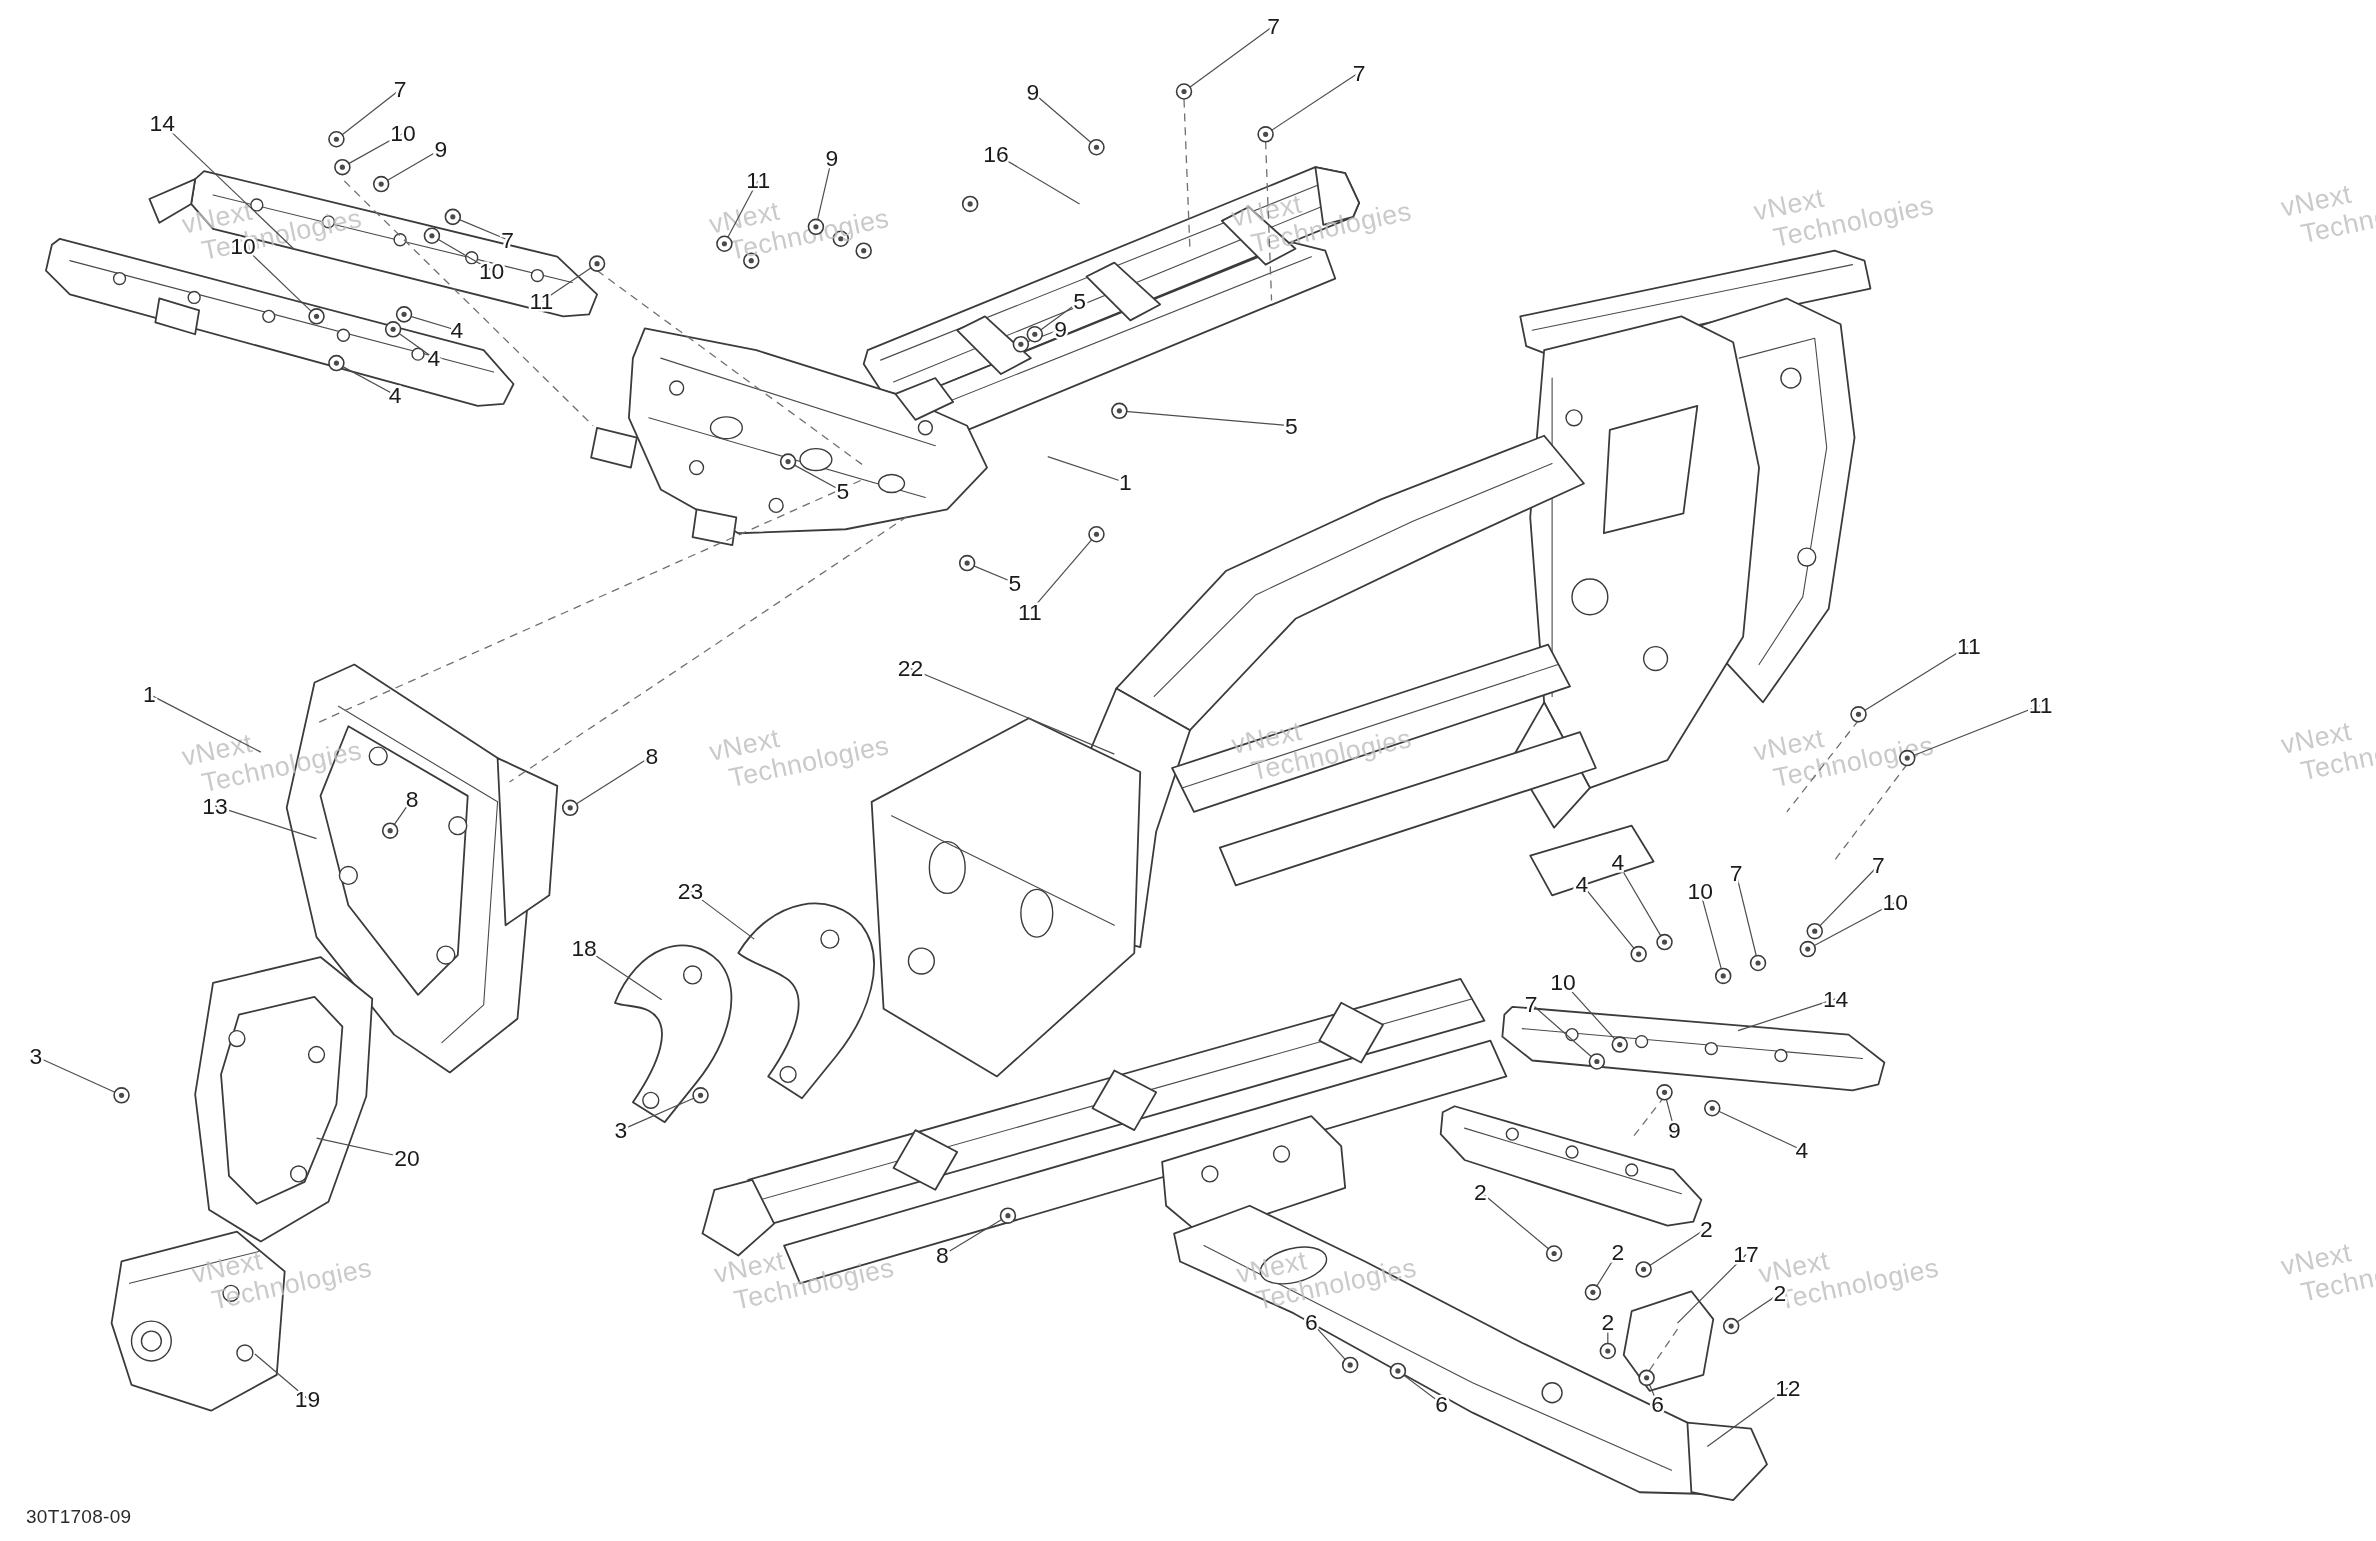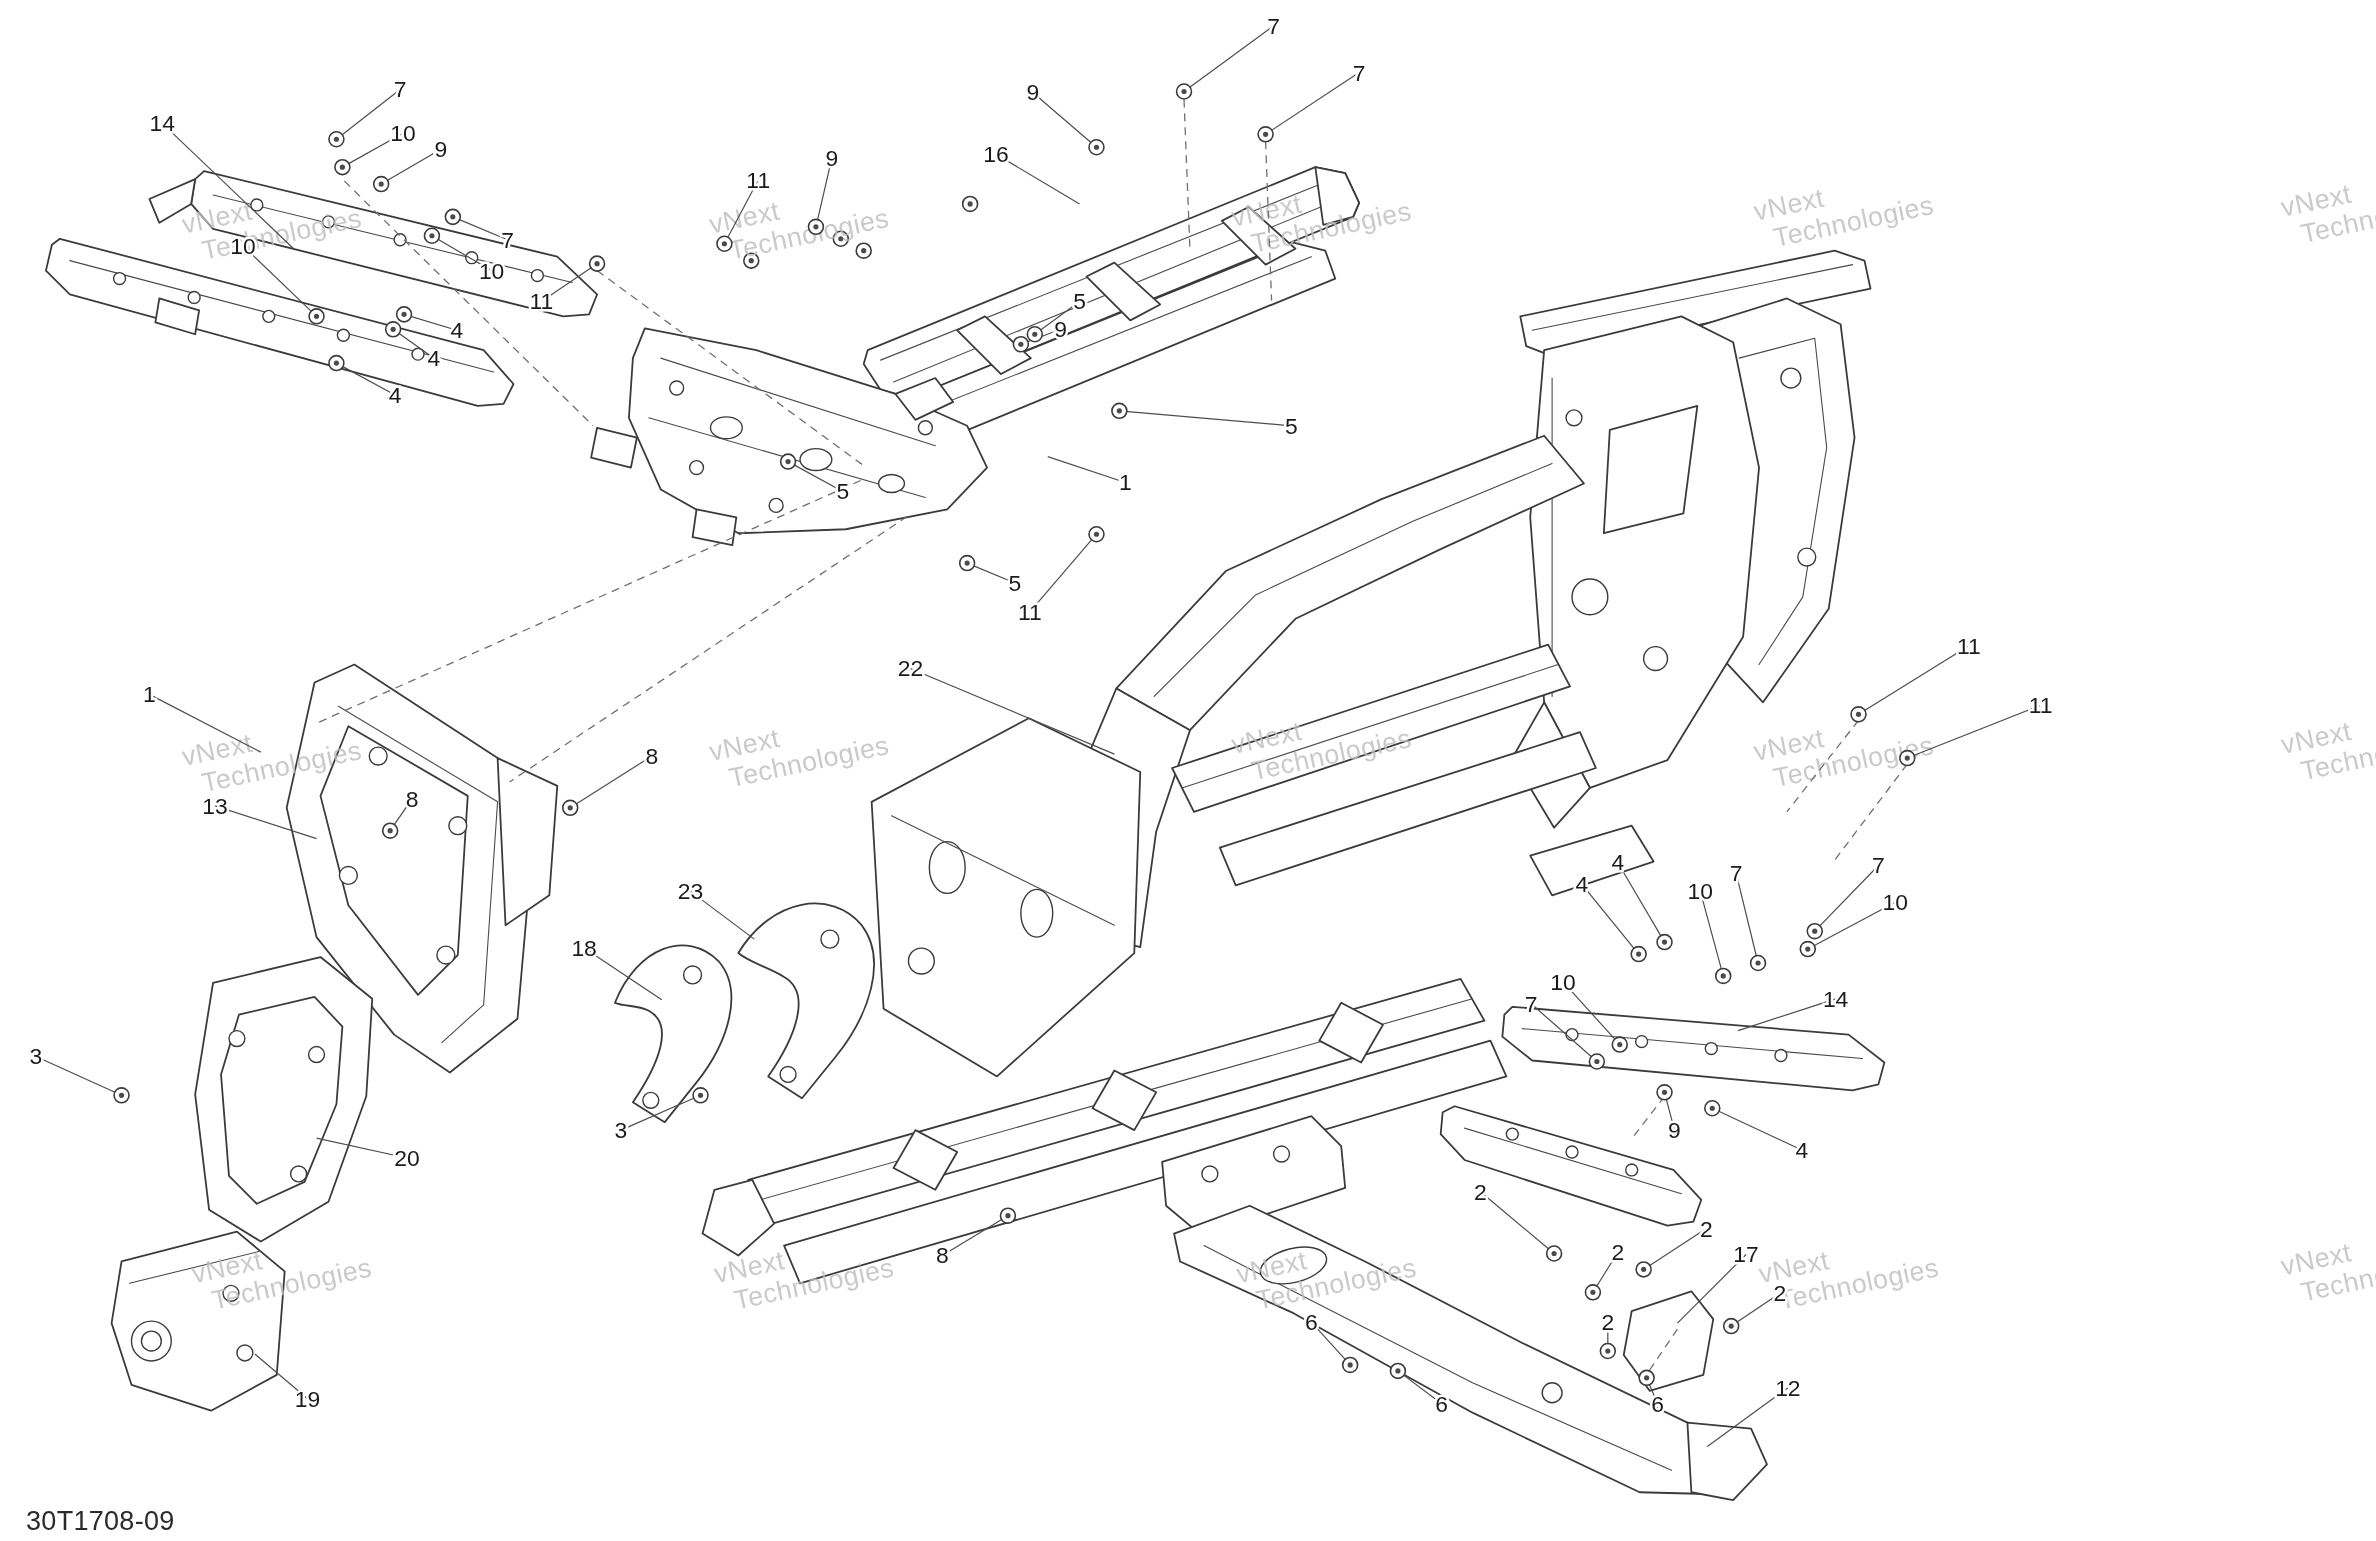--- a/index.html
+++ b/index.html
@@ -23,21 +23,21 @@
   #diagram-svg .callout-text{
     font-family:"Liberation Sans", sans-serif;
     font-size:23px; fill:#1b1b1b; stroke:#ffffff; stroke-width:5px; paint-order:stroke;
   }
   #diagram-svg .wm{
     font-family:"Liberation Sans", sans-serif;
     font-size:27px; fill:#bdbdbd; opacity:0.8; stroke:none; letter-spacing:0.5px;
   }
   #doc-id{
     position:absolute; left:26px; top:1506px;
-    font-size:27px; color:#2b2b2b; letter-spacing:0.3px;
+    font-size:19px; color:#2b2b2b; letter-spacing:0.3px;
   }
 </style>
 </head>
 <body>
 
 <div id="canvas">
 
   <svg id="diagram-svg" viewBox="0 0 2388 1549">
 
     <g>

